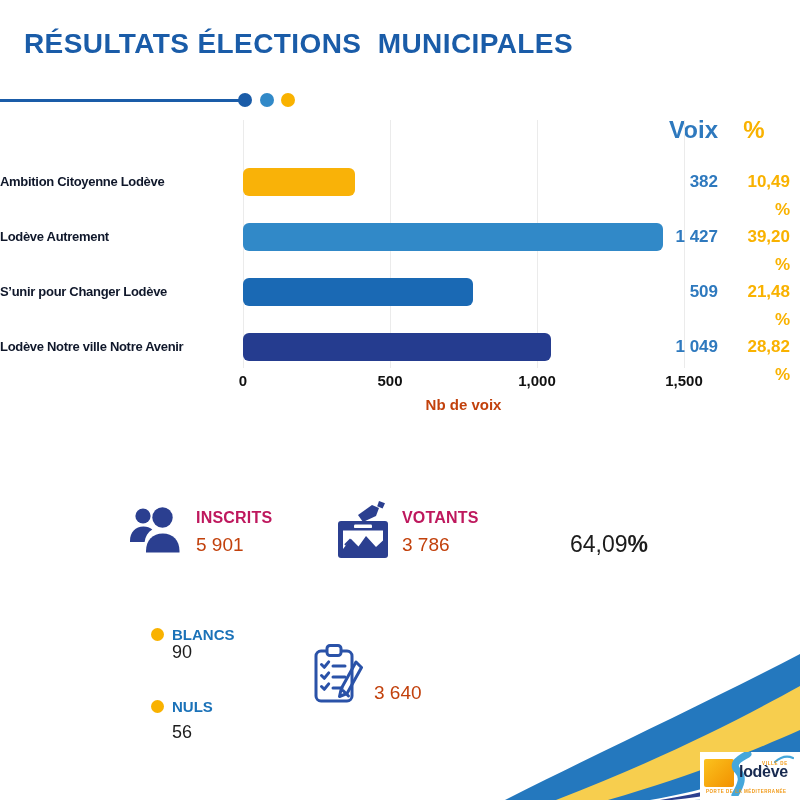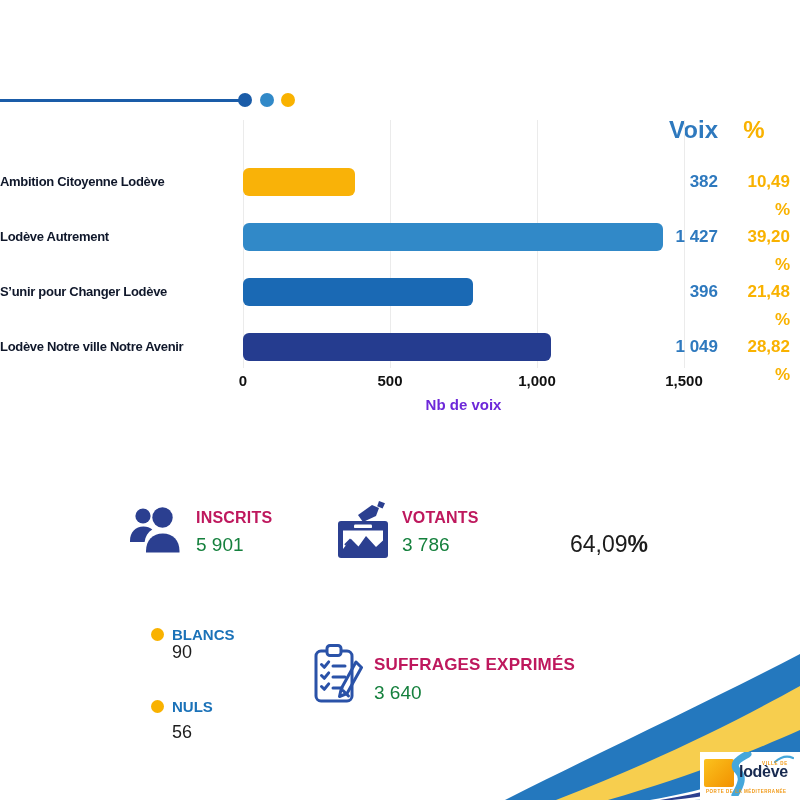--- a/index.html
+++ b/index.html
@@ -19,24 +19,24 @@
   .col-head.voix{left:600px;width:118px;text-align:right;color:#2E79BE;}
   .col-head.pct{left:728px;width:52px;text-align:center;color:#F9B200;}
   .bar-label{left:0;width:232px;font-size:13px;font-weight:bold;
              letter-spacing:-.3px;line-height:28px;color:#0f172a;}
   .bar{left:243px;height:28px;border-radius:6px;}
   .bar-voix{left:600px;width:118px;text-align:right;font-size:17px;font-weight:bold;
             color:#2E79BE;line-height:28px;}
   .bar-pct{left:728px;width:62px;text-align:right;font-size:17px;font-weight:bold;
            color:#F9B200;line-height:28px;}
   .tick{top:372px;width:80px;text-align:center;font-size:15px;font-weight:bold;color:#111;}
-  .xlabel{left:243px;top:396px;width:441px;text-align:center;font-size:15px;font-weight:bold;color:#6d28d9;}
+  .xlabel{left:243px;top:396px;width:441px;text-align:center;font-size:15px;font-weight:bold;color:#c2410c;}
   
   .stat-label{font-size:16px;font-weight:bold;color:#be185d;letter-spacing:.2px;}
-  .stat-value{font-size:19px;color:#15803d;}
+  .stat-value{font-size:19px;color:#c2410c;}
   .big-label{font-size:19px;font-weight:bold;color:#1B72B8;letter-spacing:.3px;}
   .big-value{font-size:23px;color:#1c1c1c;}
   .big-value b{font-weight:bold;}
   .mini-dot{width:13px;height:13px;border-radius:50%;background:#F9B200;}
   .mini-label{font-size:15px;font-weight:bold;color:#1B72B8;}
   .mini-value{font-size:18px;color:#1c1c1c;}
   
   .logo-box{left:700px;top:752px;width:100px;height:48px;background:#fff;z-index:6;}
   .logo-square{position:absolute;left:4px;top:7px;width:30px;height:28px;border-radius:2px;
                background:linear-gradient(135deg,#FBC21E,#F29100);}
@@ -44,20 +44,21 @@
   .logo-name{position:absolute;left:39px;top:11px;font-size:16px;font-weight:bold;color:#17294F;letter-spacing:-.3px;}
   .logo-tagline{position:absolute;left:6px;top:37px;font-size:4.5px;letter-spacing:.55px;color:#F0960F;font-weight:bold;}
   svg{display:block;}
   .swoosh{left:0;top:0;z-index:5;pointer-events:none;}
 </style>
 </head>
 <body>
 
 <div class="page">
 
+  <div class="abs title">RÉSULTATS ÉLECTIONS  MUNICIPALES</div>
   <div class="abs rule"></div>
   <span class="abs dot" style="left:238px;background:#1A5CA8"></span>
   <span class="abs dot" style="left:260px;background:#3189C8"></span>
   <span class="abs dot" style="left:281px;background:#F9B200"></span>
 
   <div>
     <div class="abs col-head voix">Voix</div>
     <div class="abs col-head pct">%</div>
     <div id="gridlines">
         <div class="abs gridline" style="left:243px"></div>
@@ -69,21 +70,21 @@
         <div class="abs bar-label" style="top:168px">Ambition Citoyenne Lodève</div>
         <div class="abs bar" style="top:168px;width:112px;background:#F9B208"></div>
         <div class="abs bar-voix" style="top:168px">382</div>
         <div class="abs bar-pct" style="top:168px">10,49 %</div>
         <div class="abs bar-label" style="top:223px">Lodève Autrement</div>
         <div class="abs bar" style="top:223px;width:420px;background:#3189C8"></div>
         <div class="abs bar-voix" style="top:223px">1 427</div>
         <div class="abs bar-pct" style="top:223px">39,20 %</div>
         <div class="abs bar-label" style="top:278px">S’unir pour Changer Lodève</div>
         <div class="abs bar" style="top:278px;width:230px;background:#1A69B4"></div>
-        <div class="abs bar-voix" style="top:278px">396</div>
+        <div class="abs bar-voix" style="top:278px">509</div>
         <div class="abs bar-pct" style="top:278px">21,48 %</div>
         <div class="abs bar-label" style="top:333px">Lodève Notre ville Notre Avenir</div>
         <div class="abs bar" style="top:333px;width:308px;background:#253C8F"></div>
         <div class="abs bar-voix" style="top:333px">1 049</div>
         <div class="abs bar-pct" style="top:333px">28,82 %</div>
       </div>
     <div id="x-ticks">
         <div class="abs tick" style="left:203px">0</div>
         <div class="abs tick" style="left:350px">500</div>
         <div class="abs tick" style="left:497px">1,000</div>
@@ -134,21 +135,20 @@
       <path d="M8.5 21.5l2.8 2.8 4.4-5.4"></path>
         <path d="M20 23h12"></path>
       <path d="M8.5 32.5l2.8 2.8 4.4-5.4"></path>
         <path d="M20 34h12"></path>
       <path d="M8.5 43.5l2.8 2.8 4.4-5.4"></path>
         <path d="M20 45h9"></path>
       <path d="M43 19l5.5 5.5-14.5 26-7.5 3 1.8-8z"></path>
       <path d="M30 47.5l5.5 5.5"></path>
     </g>
   </svg>
-  <div class="abs stat-label" style="left:374px;top:655px;font-size:17px">SUFFRAGES EXPRIMÉS</div>
   <div class="abs stat-value" style="left:374px;top:682px">3 640</div>
 
   <svg class="abs swoosh" width="800" height="800" viewBox="0 0 800 800">
     <path d="M505 800 C 620 742 700 706 800 654 L800 800 Z" fill="#2478BE"></path>
     <path d="M556 800 C 655 762 735 722 800 686 L800 800 Z" fill="#F7CE4E"></path>
     <path d="M608 800 C 695 775 755 750 800 730 L800 800 Z" fill="#2478BE"></path>
     <path d="M650 800 C 722 788 770 768 800 752 L800 800 Z" fill="#ffffff"></path>
     <path d="M660 800 C 726 790 772 772 800 756 L800 800 Z" fill="#2B3F8F"></path>
     <path d="M672 800 C 732 794 776 779 800 765 L800 800 Z" fill="#ffffff"></path>
     <path d="M694 800 C 745 798 780 788 800 778 L800 800 Z" fill="#2478BE"></path>

